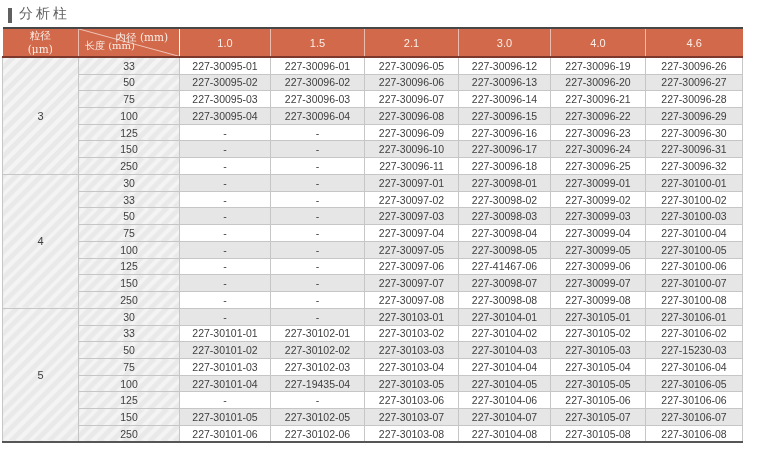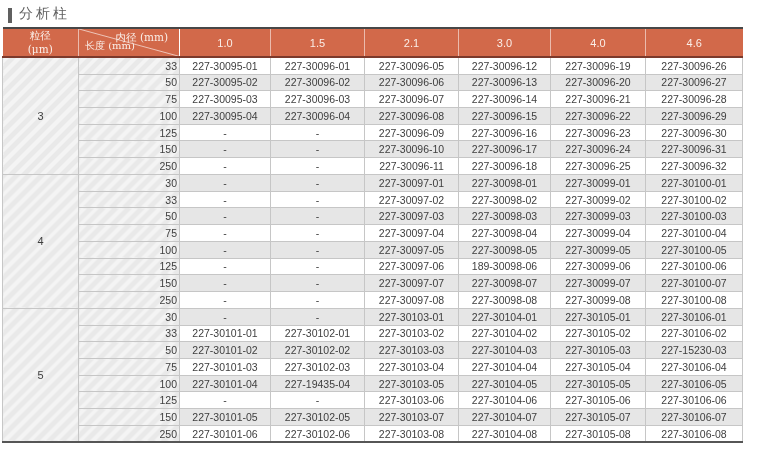--- a/index.html
+++ b/index.html
@@ -46,21 +46,21 @@
     color:var(--cell-text,#3e3e3e);
     border:1px solid #c6c6c6; padding:0 2px;
     white-space:nowrap; overflow:hidden;
   }
   td.hatch {
     background:repeating-linear-gradient(-45deg,
       var(--hatch-dark,#e9e9e9) 0 5px,
       var(--hatch-light,#f4f4f4) 5px 9px);
   }
   td.group { font-size:11px; }
-  td.len   { font-size:10.5px;text-align:right; }
+  td.len   { font-size:10.5px; }
   td.code  { background:#fff; }
   tbody tr:nth-child(even) td.code { background:var(--stripe,#e6e6e6); }
 </style>
 </head>
 <body>
 
 <div class="title-row">
   <div class="title-mark"></div>
   <div class="page-title">分析柱</div>
 </div>
@@ -206,21 +206,21 @@
         <td class="code">227-30097-05</td>
         <td class="code">227-30098-05</td>
         <td class="code">227-30099-05</td>
         <td class="code">227-30100-05</td>
       </tr>
       <tr>
         <td class="hatch len">125</td>
         <td class="code">-</td>
         <td class="code">-</td>
         <td class="code">227-30097-06</td>
-        <td class="code">189-30098-06</td>
+        <td class="code">227-41467-06</td>
         <td class="code">227-30099-06</td>
         <td class="code">227-30100-06</td>
       </tr>
       <tr>
         <td class="hatch len">150</td>
         <td class="code">-</td>
         <td class="code">-</td>
         <td class="code">227-30097-07</td>
         <td class="code">227-30098-07</td>
         <td class="code">227-30099-07</td>

